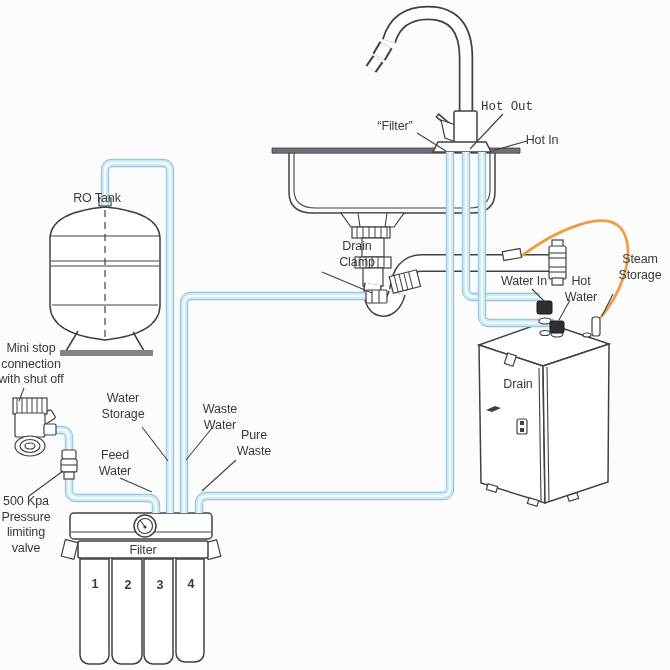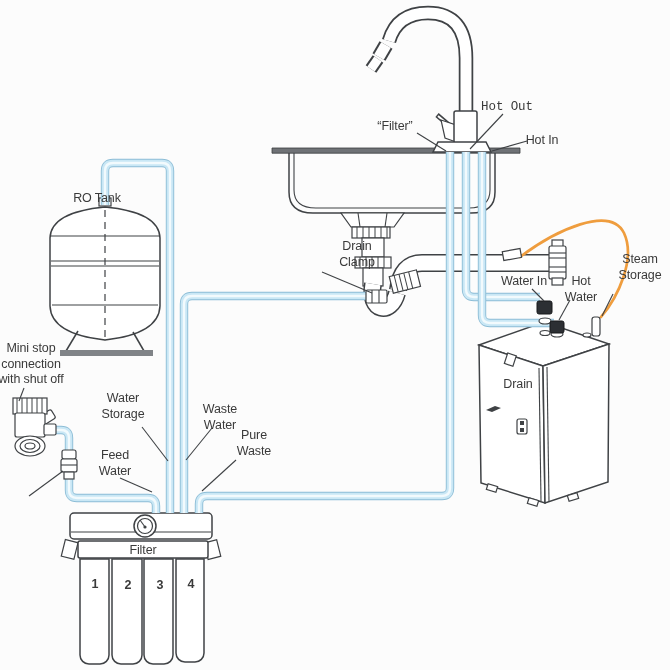--- a/index.html
+++ b/index.html
@@ -291,18 +291,22 @@
 connection
 with shut off</div>
   <div class="lbl" style="left:123px;top:391px;">Water
 Storage</div>
   <div class="lbl" style="left:220px;top:390px;margin-top:12px;">Waste
 Water</div>
   <div class="lbl" style="left:254px;top:428px;">Pure
 Waste</div>
   <div class="lbl" style="left:115px;top:448px;">Feed
 Water</div>
+  <div class="lbl" style="left:26px;top:494px;">500 Kpa
+Pressure
+limiting
+valve</div>
   <div class="lbl" style="left:143px;top:543px;">Filter</div>
   <div class="lbl num" style="left:95px;top:577px;">1</div>
   <div class="lbl num" style="left:128px;top:578px;">2</div>
   <div class="lbl num" style="left:160px;top:578px;">3</div>
   <div class="lbl num" style="left:191px;top:577px;">4</div>
 </div>
 
 </body></html>

